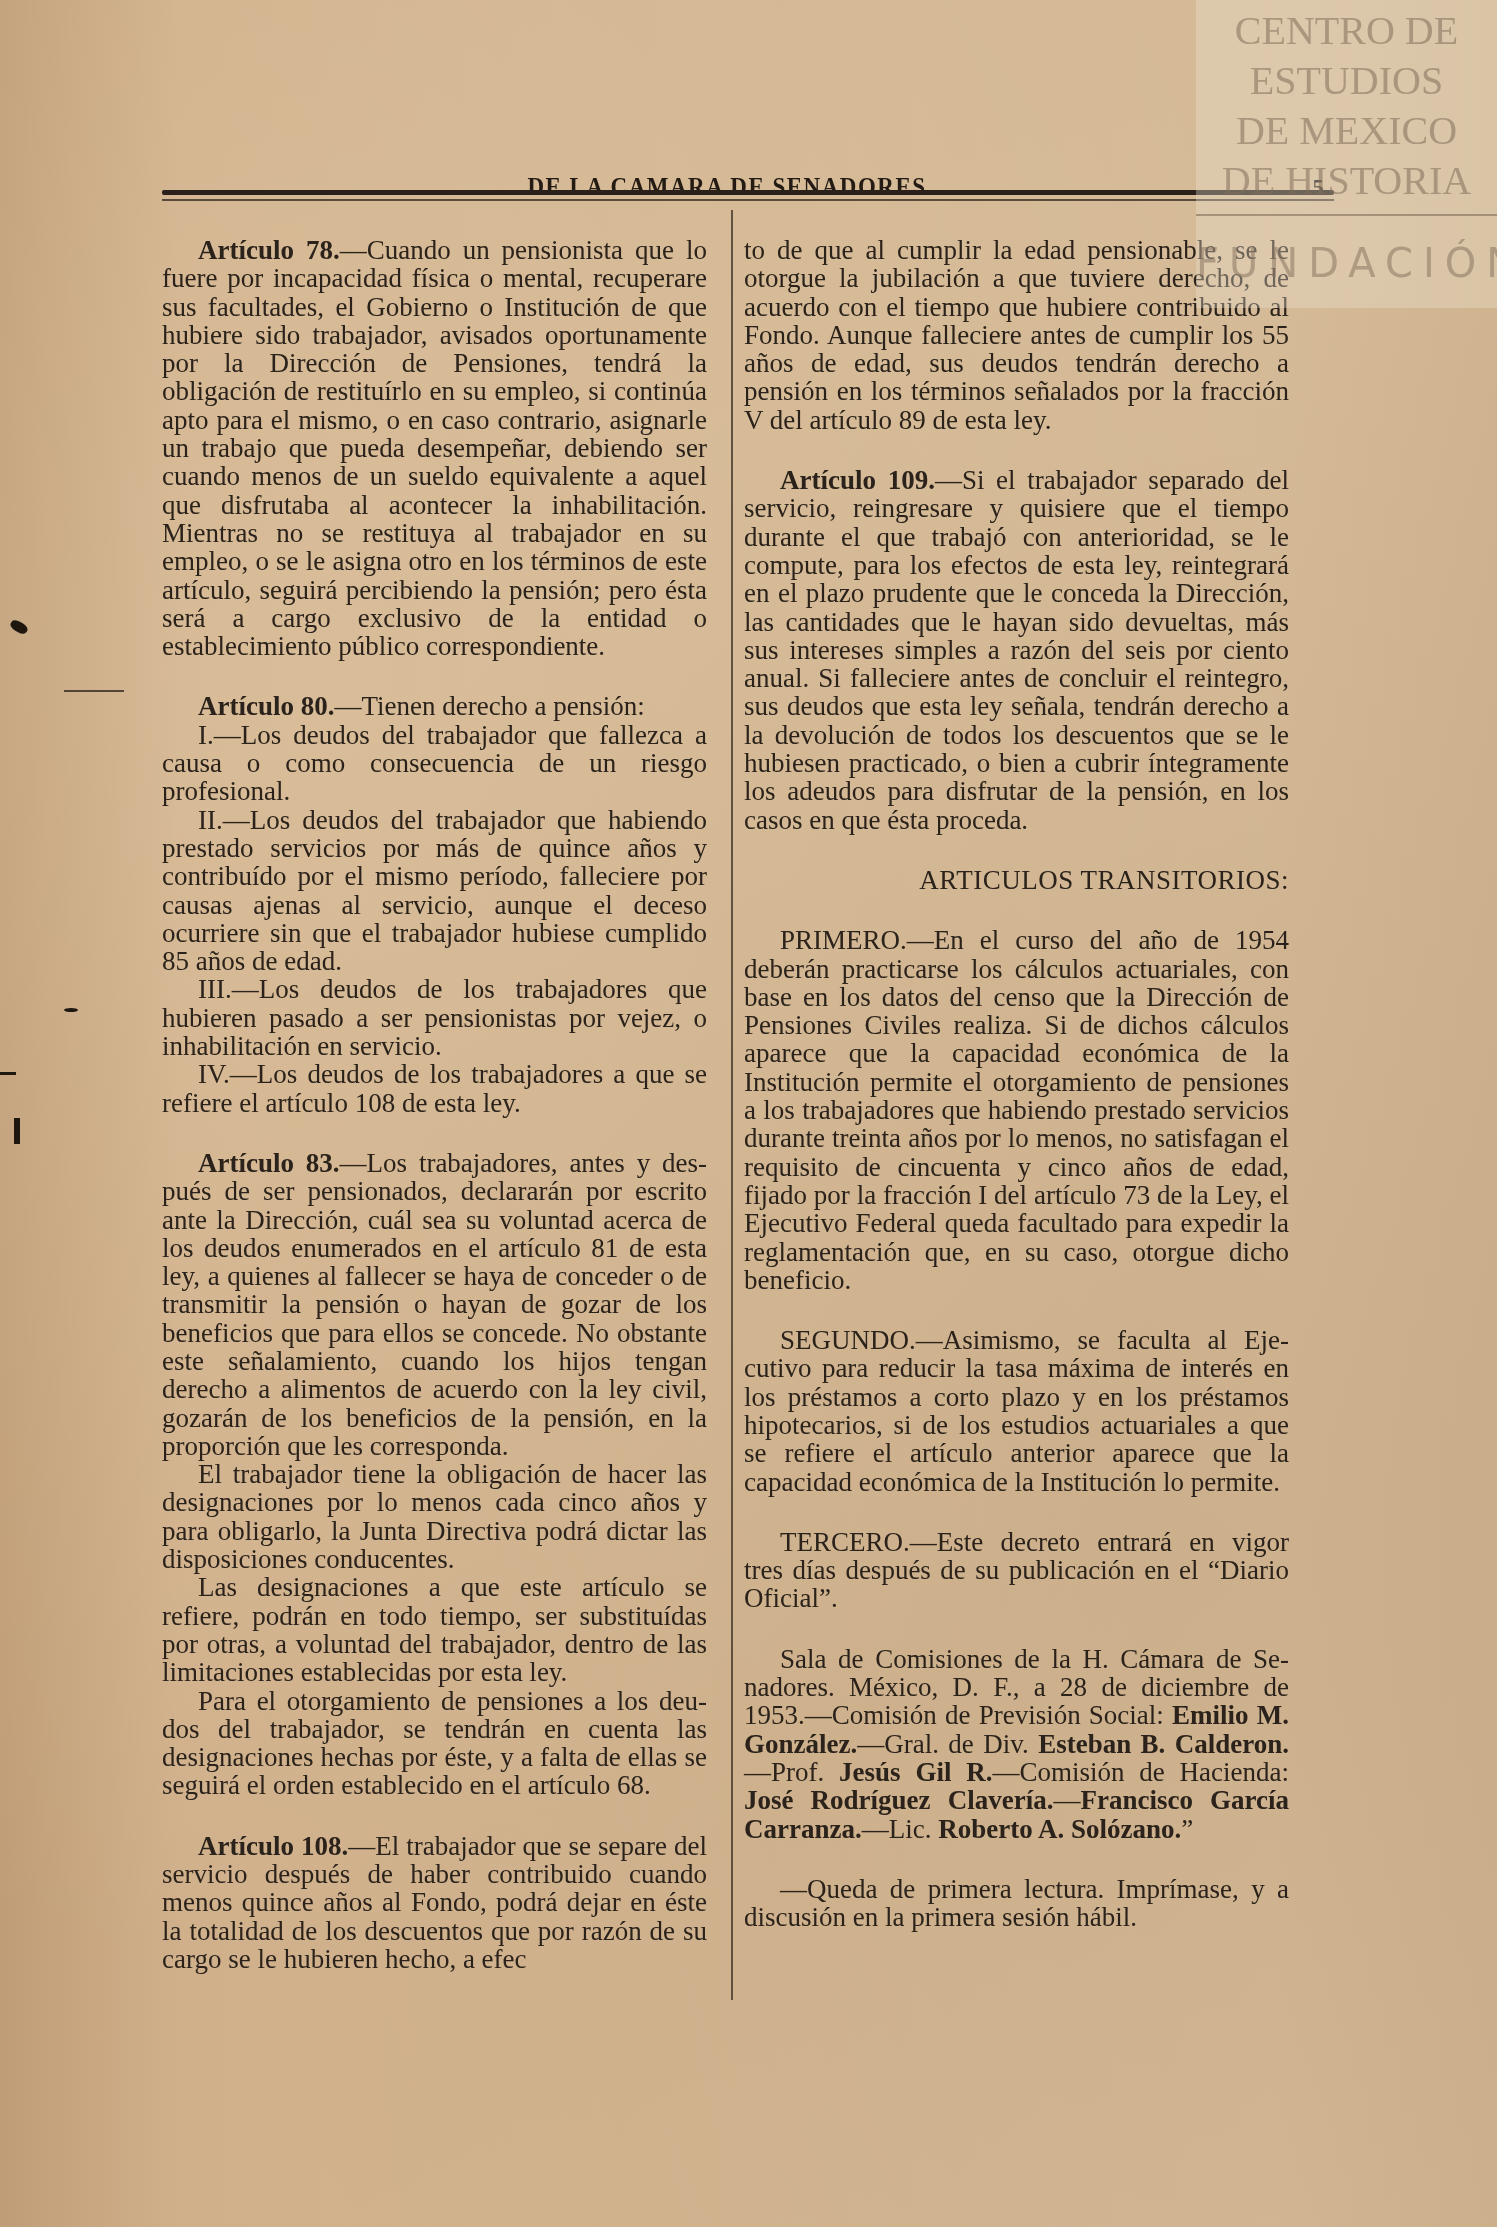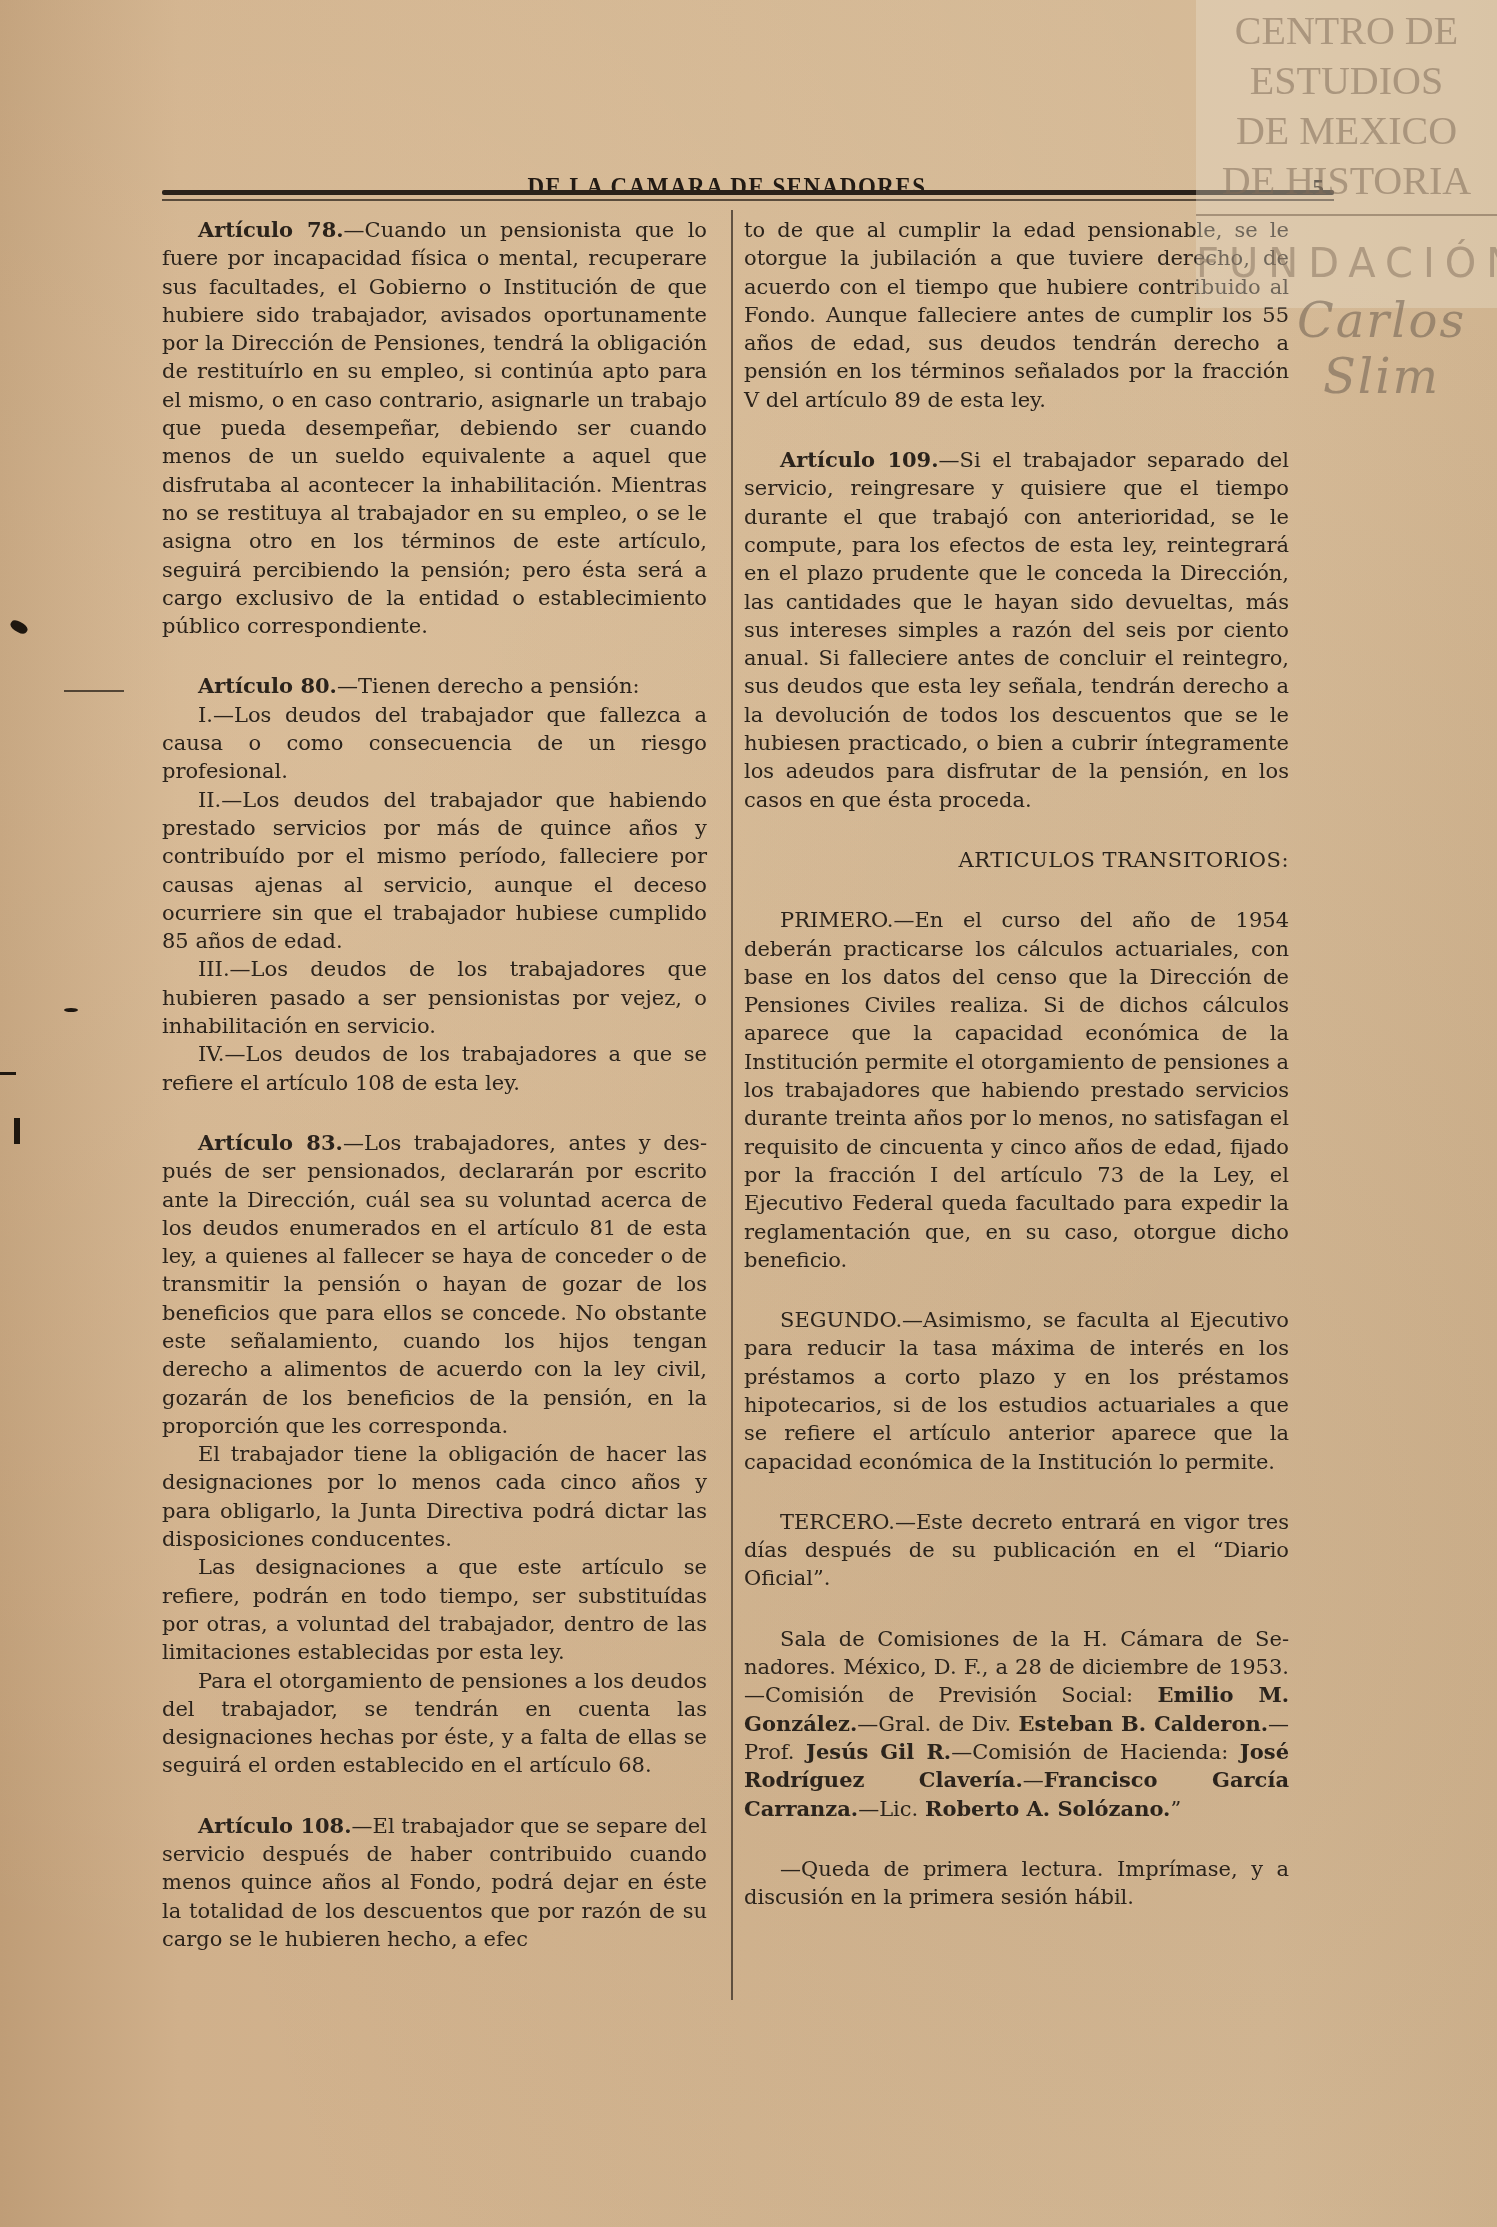--- a/index.html
+++ b/index.html
@@ -24,22 +24,22 @@
   }
   .page-number {
     position: absolute; right: 18px; top: 0; font-weight: bold; font-size: 23px;
     font-family: "Liberation Serif", serif; color: #231b14;
   }
   .rule-thick { position: absolute; left: 162px; top: 190px; width: 1172px; height: 5px; background: #2a221a; border-radius: 2px; }
   .rule-thin { position: absolute; left: 162px; top: 199px; width: 1172px; height: 1.5px; background: #3a2f24; opacity: 0.8; }
   .col-divider { position: absolute; left: 731px; top: 210px; width: 1.5px; height: 1790px; background: #3a2f24; opacity: 0.75; }
 
   .column {
-    position: absolute; top: 216px; width: 545px;
-    font-size: 21px; line-height: 28.3px; text-align: justify; color: #2b231b;
+    position: absolute; top: 236px; width: 545px;
+    font-size: 27px; line-height: 28.3px; text-align: justify; color: #2b231b; font-family: Liberation Serif, serif;
   }
   .col-left { left: 162px; }
   .col-right { left: 744px; }
   .para { margin: 0; text-indent: 36px; hyphens: manual; }
   .para.noindent { text-indent: 0; }
   .gap-lg { height: 32px; }
   .bold { font-weight: bold; }
   .section-heading { text-align: right; text-indent: 0; letter-spacing: 0.5px; }
 
   .watermark {
@@ -107,20 +107,19 @@
   <p class="para">—Queda de primera lectura. Imprímase, y a discusión en la primera sesión hábil.</p>
 </div>
 
 <div class="watermark">
   <div class="wm-line" style="margin-top:6px">CENTRO DE</div>
   <div class="wm-line">ESTUDIOS</div>
   <div class="wm-line">DE MEXICO</div>
   <div class="wm-line">DE HISTORIA</div>
   <div class="wm-sep"></div>
   <div class="wm-fund">FUNDACIÓN</div>
-  <div class="wm-sign">Carlos Slim</div>
 </div>
 
 <div class="mark" style="left:10px;top:622px;width:18px;height:10px;transform:rotate(30deg);border-radius:40%;"></div>
 <div class="mark" style="left:64px;top:690px;width:60px;height:2px;opacity:0.7;"></div>
 <div class="mark" style="left:64px;top:1008px;width:14px;height:4px;border-radius:50%;"></div>
 <div class="mark" style="left:0px;top:1072px;width:16px;height:3px;"></div>
 <div class="mark" style="left:14px;top:1118px;width:6px;height:26px;"></div>
 
 </body></html>

